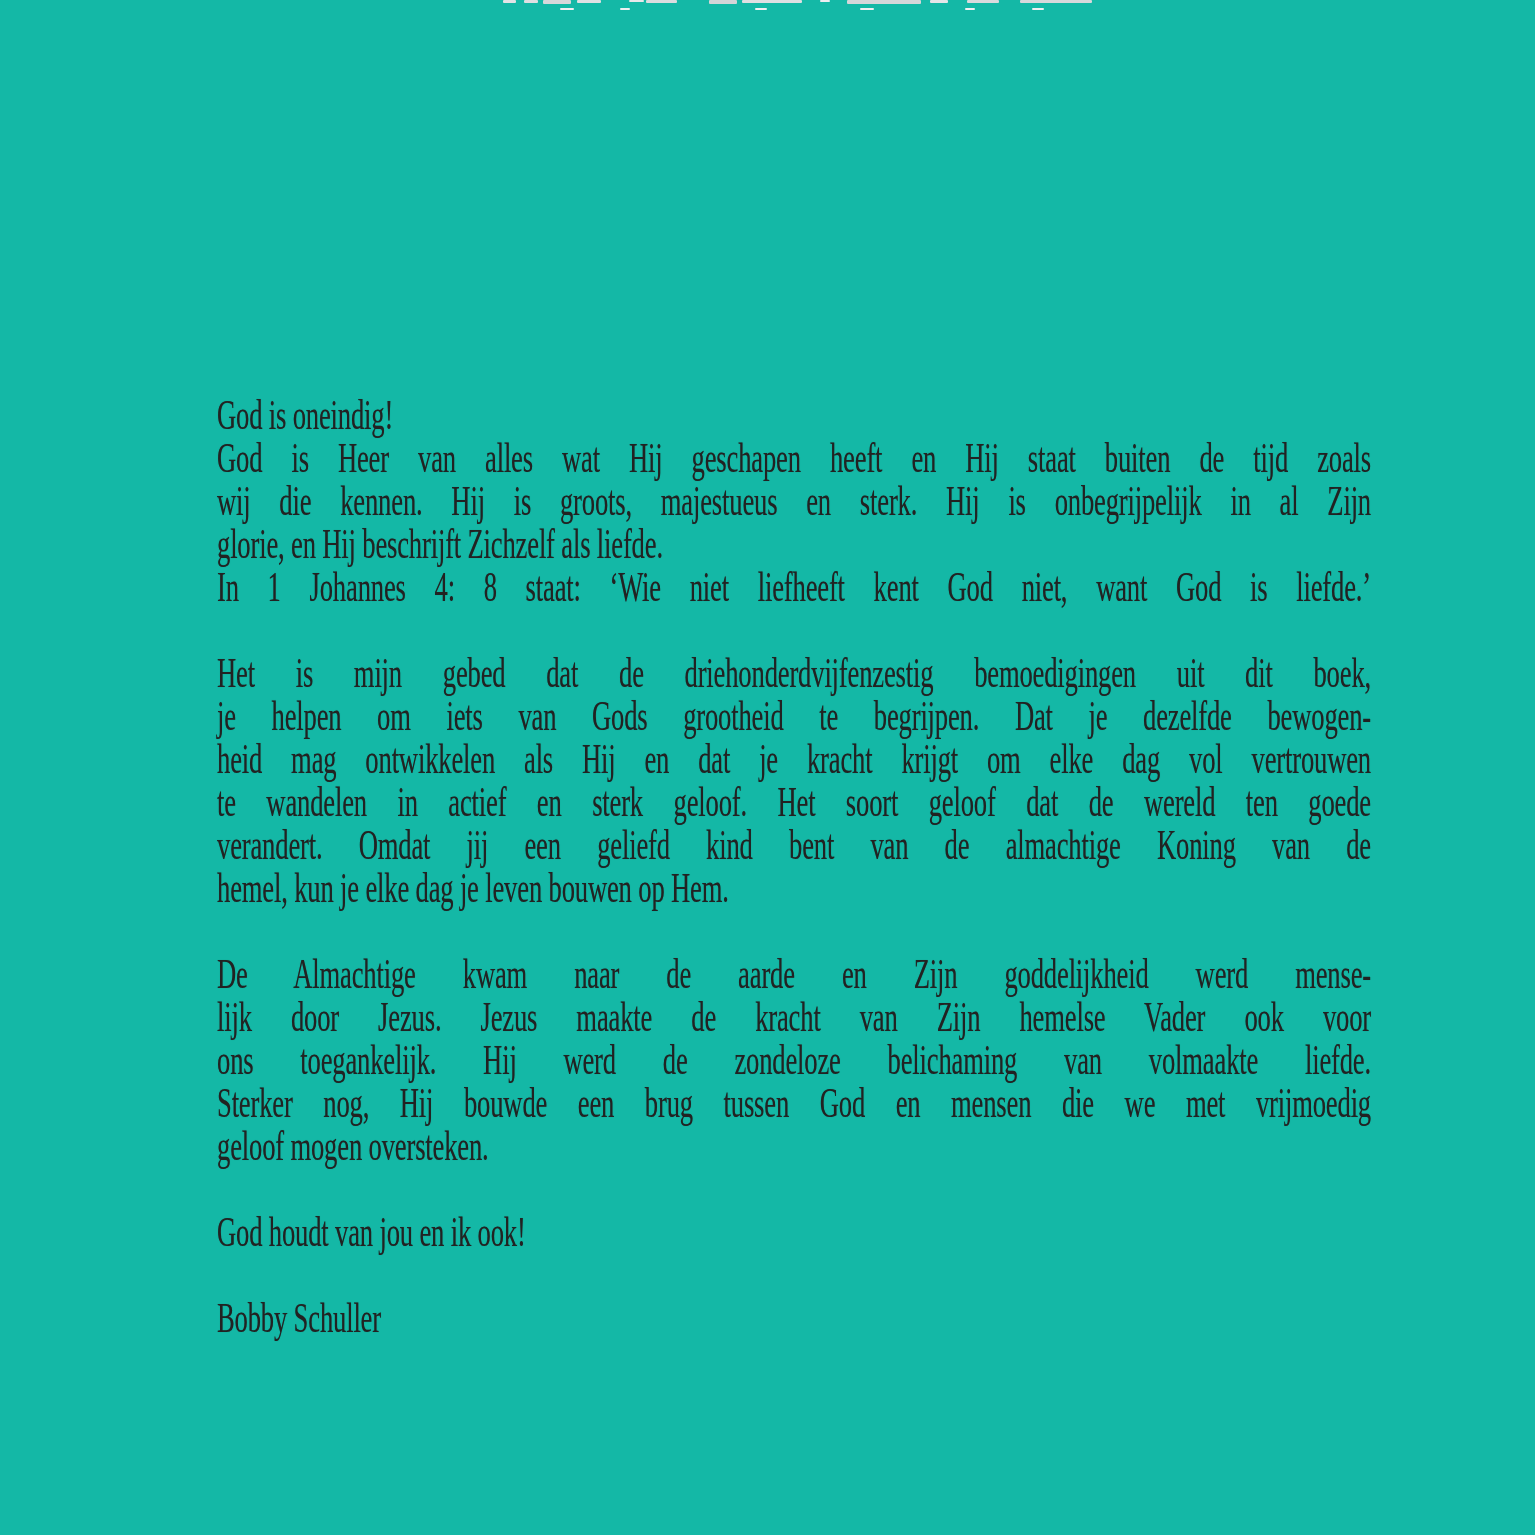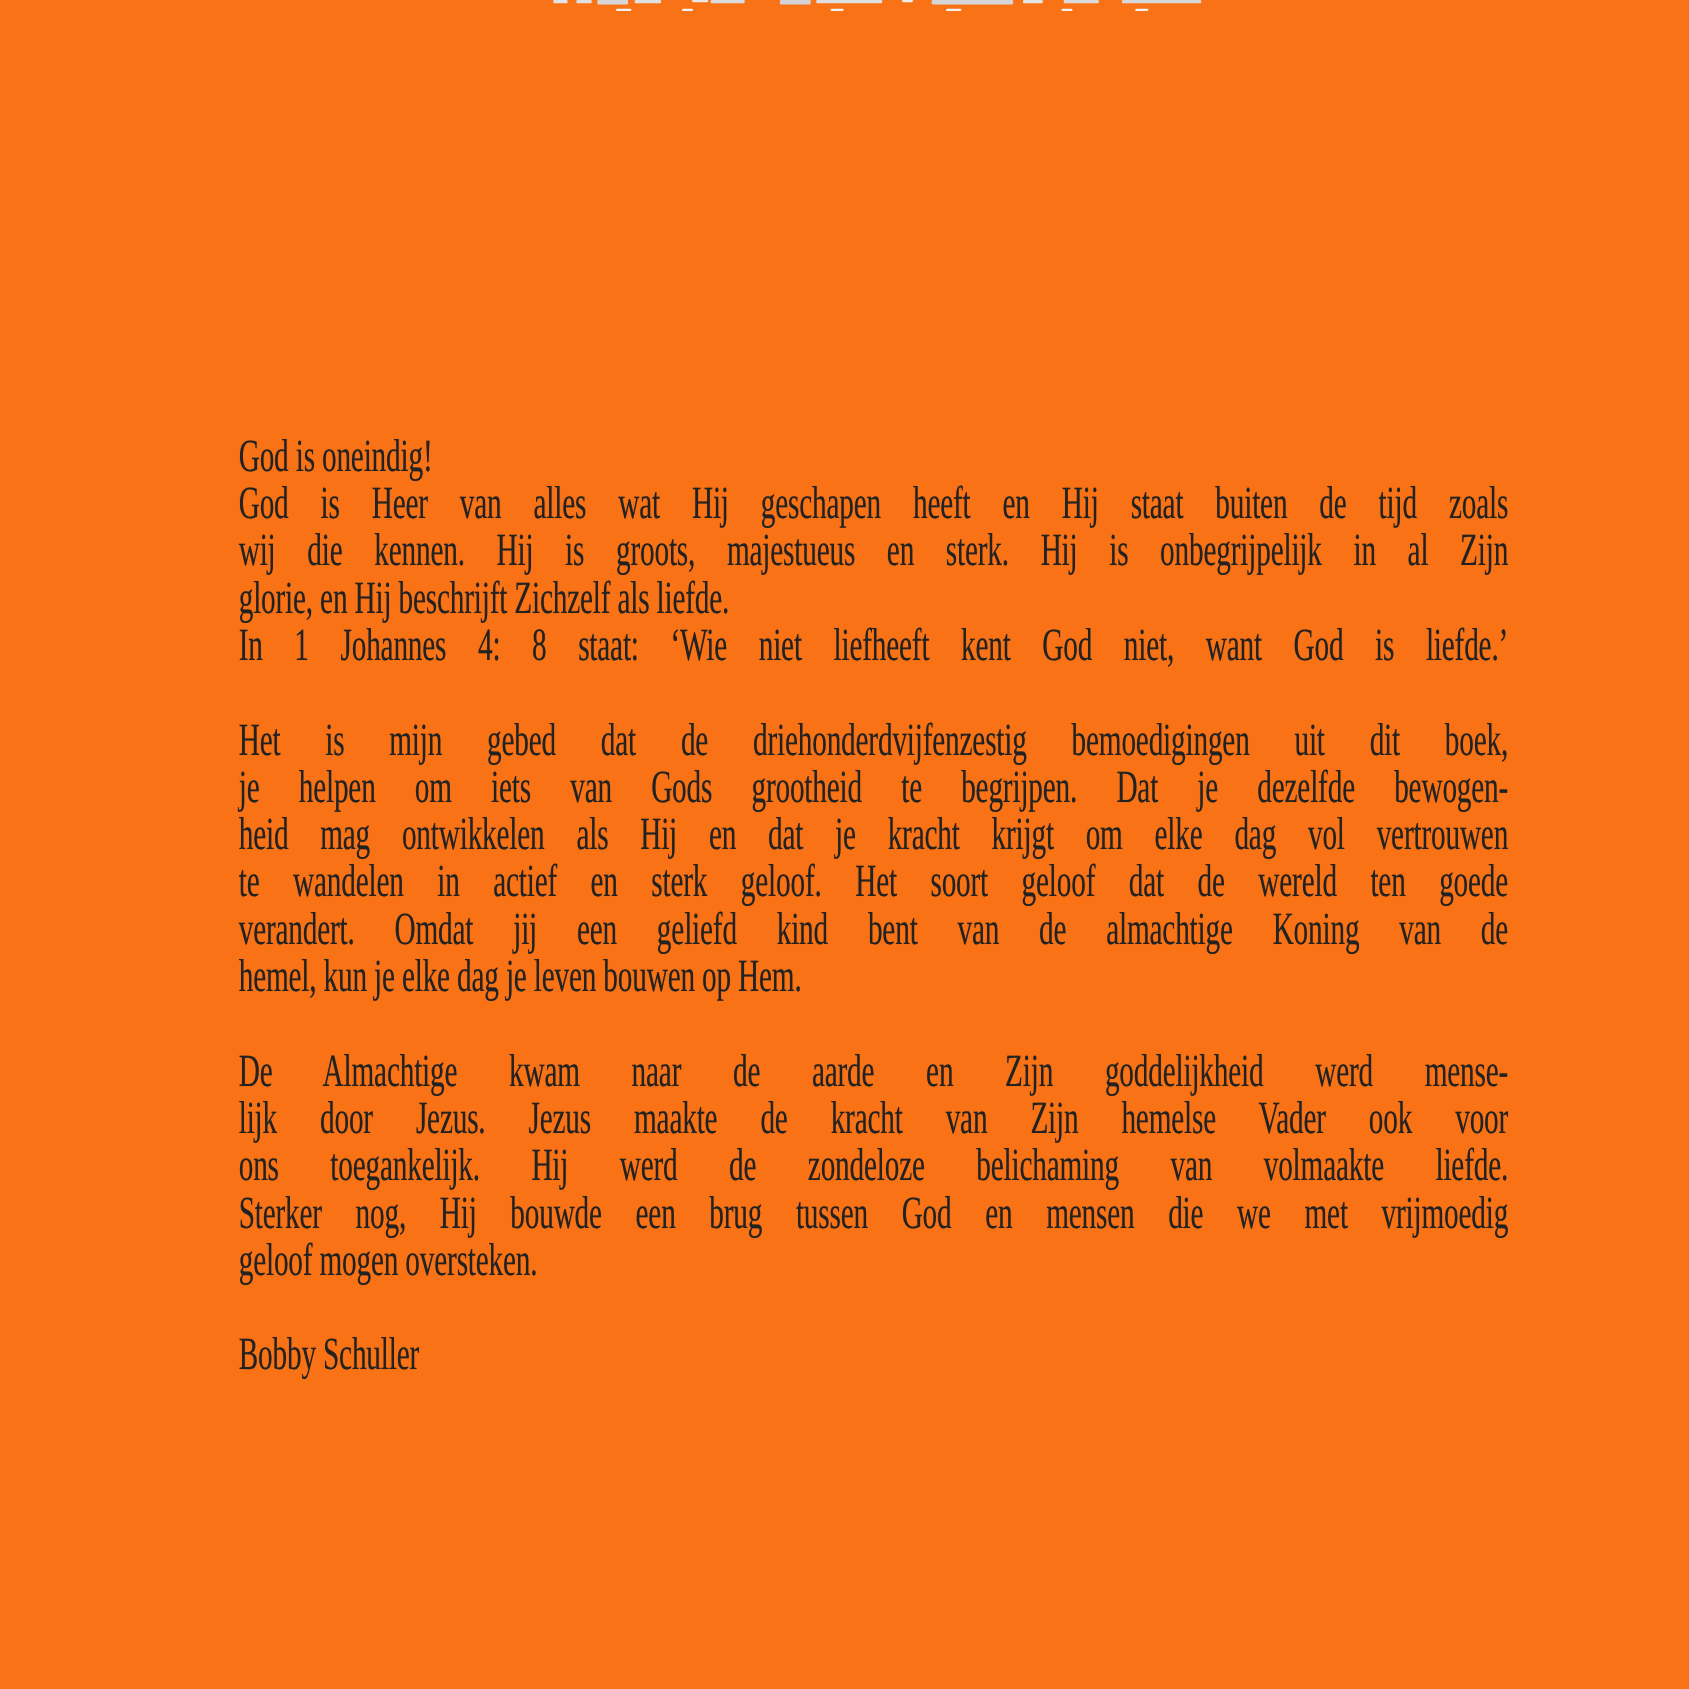--- a/index.html
+++ b/index.html
@@ -4,21 +4,21 @@
 <style>
   html, body {
     margin: 0;
     padding: 0;
     background: #ffffff;
   }
   .page {
     position: relative;
     width: 1535px;
     height: 1535px;
-    background: #f97316;
+    background: #14b8a6;
     overflow: hidden;
     font-family: "Liberation Serif", "DejaVu Serif", serif;
   }
   
   .scan-artifact { position: absolute; top: 0; left: 0; width: 1535px; height: 14px; }
   .scan-artifact i {
     display: block;
     position: absolute;
     top: 0;
     border-radius: 1px;
@@ -90,17 +90,20 @@
         <div class="line">hemel, kun je elke dag je leven bouwen op Hem.</div>
       </div>
       <div class="paragraph">
         <div class="line just">De Almachtige kwam naar de aarde en Zijn goddelijkheid werd mense-</div>
         <div class="line just">lijk door Jezus. Jezus maakte de kracht van Zijn hemelse Vader ook voor</div>
         <div class="line just">ons toegankelijk. Hij werd de zondeloze belichaming van volmaakte liefde.</div>
         <div class="line just">Sterker nog, Hij bouwde een brug tussen God en mensen die we met vrijmoedig</div>
         <div class="line">geloof mogen oversteken.</div>
       </div>
       <div class="paragraph">
+        <div class="line">God houdt van jou en ik ook!</div>
+      </div>
+      <div class="paragraph">
         <div class="line">Bobby Schuller</div>
       </div>
     </div>
 
 </div>
 
 </body></html>

